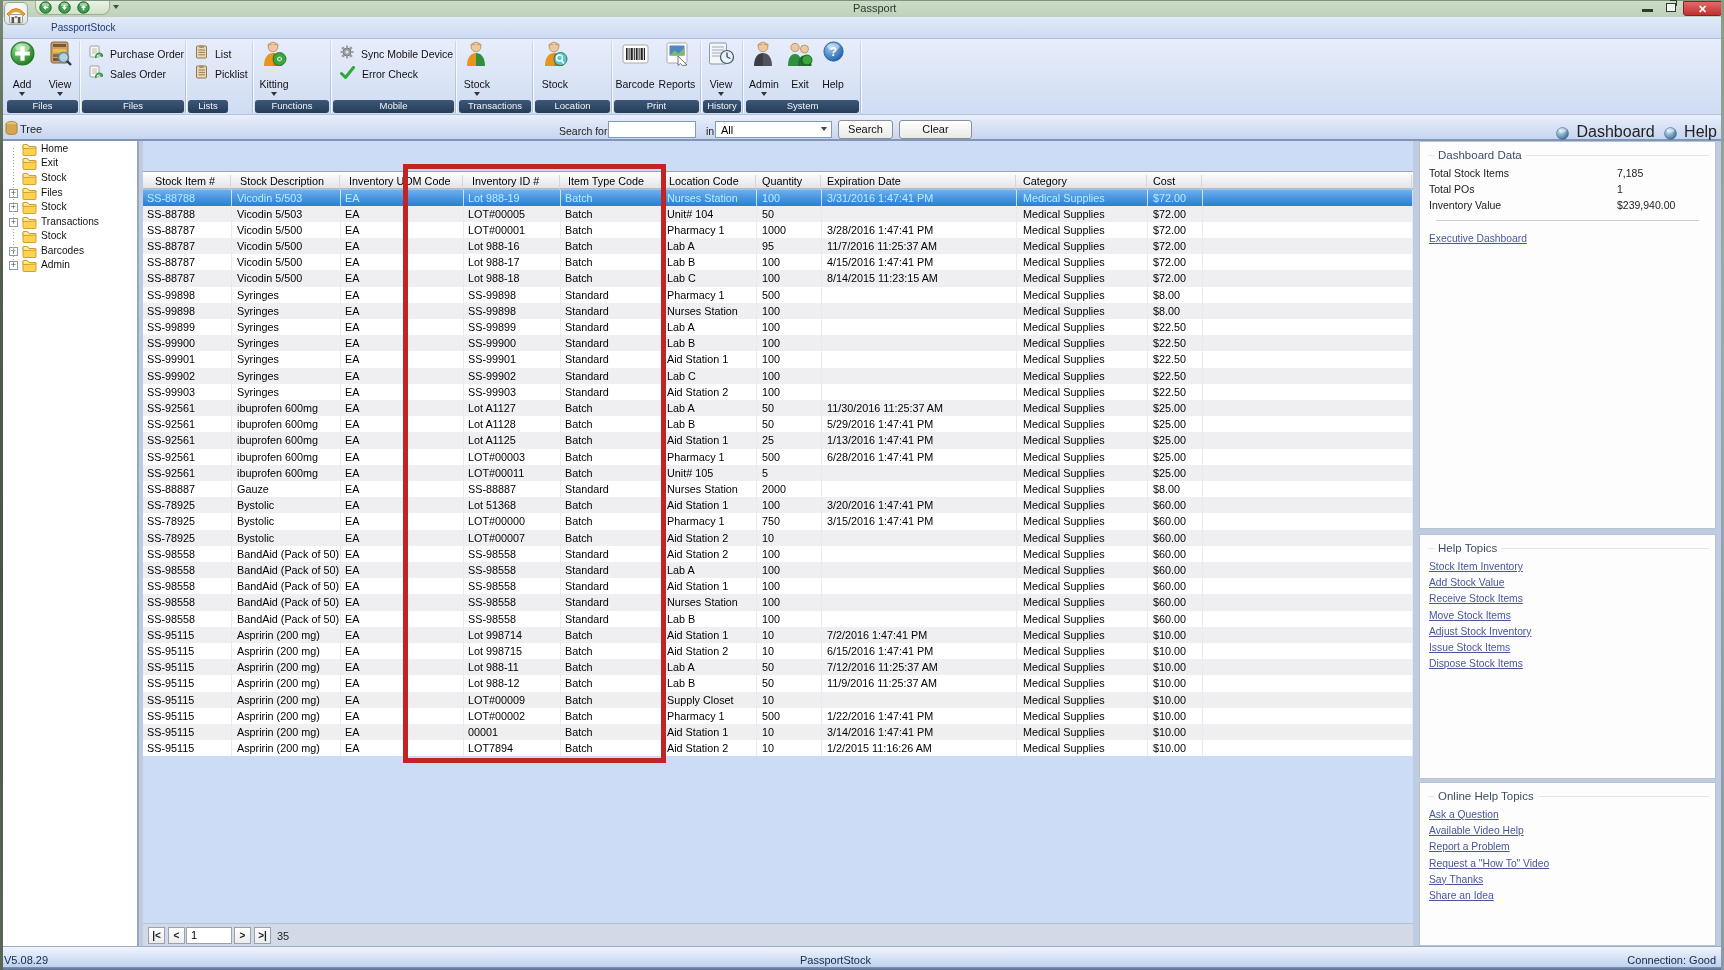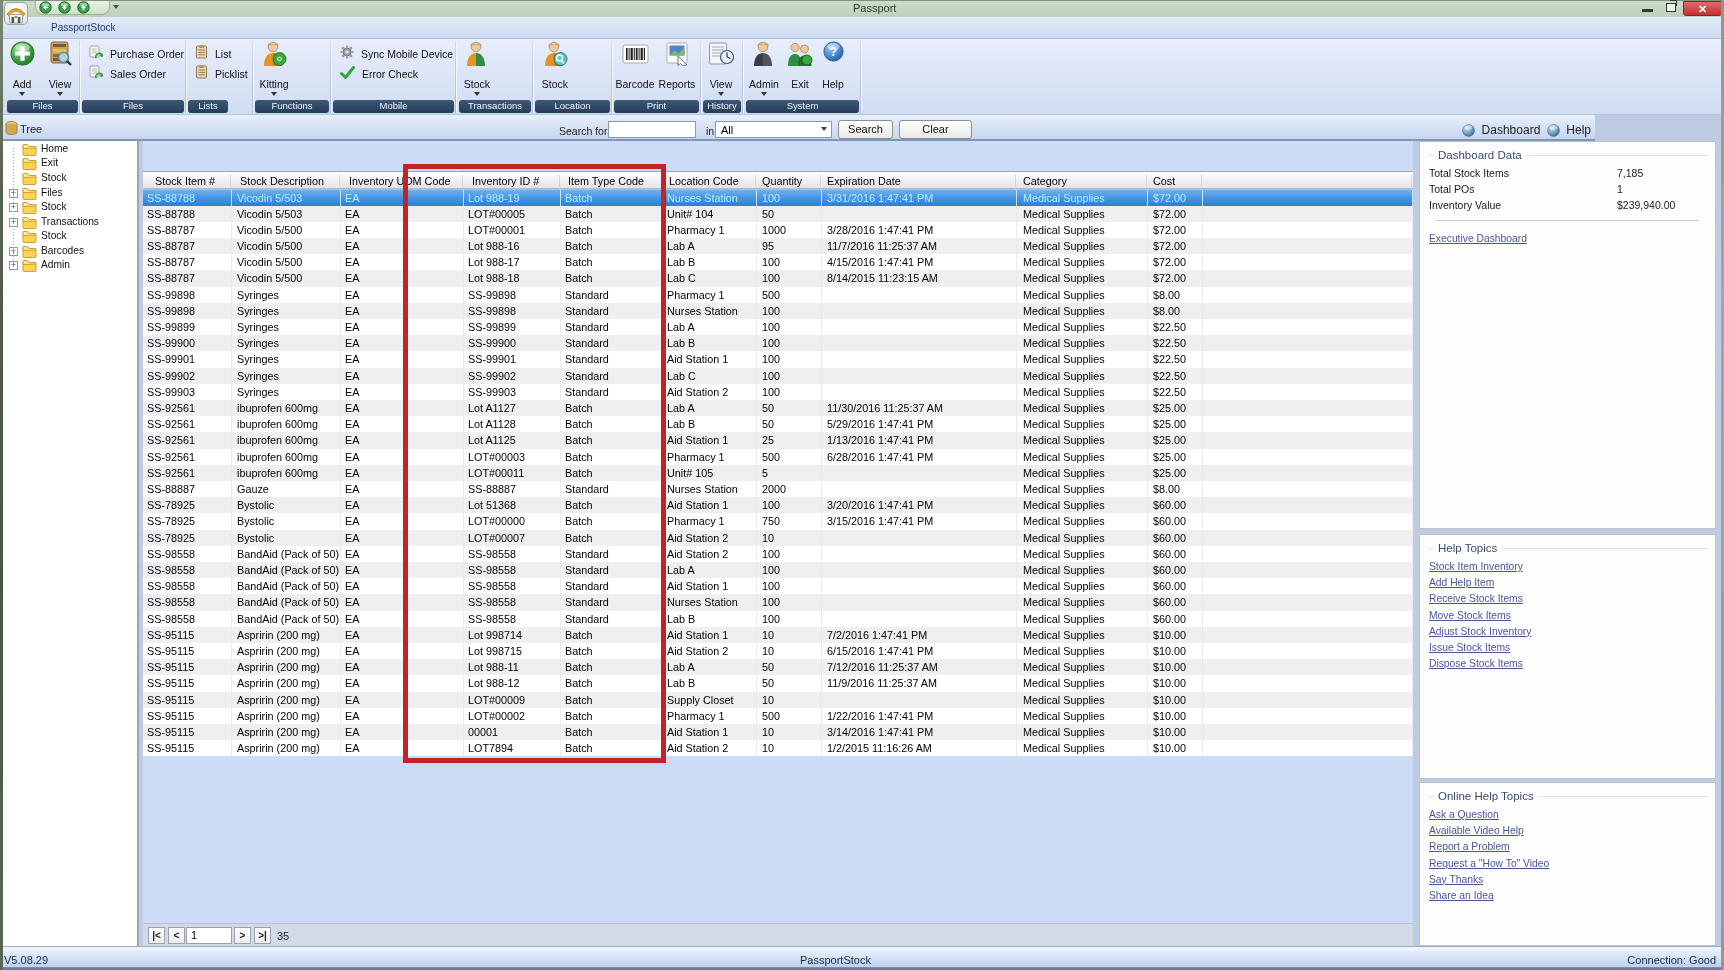--- a/index.html
+++ b/index.html
@@ -36,31 +36,31 @@
   color:#f0f4fa; font-size:9.5px; text-align:center; line-height:12px; }
 .bigbtn { position:absolute; top:2px; width:48px; text-align:center; }
 .bicon { height:28px; }
 .btext { font-size:10.5px; color:#111; margin-top:9px; white-space:nowrap; }
 .caret { display:block; margin:2px auto 0; width:0; height:0; border-left:3.5px solid transparent; border-right:3.5px solid transparent; border-top:4px solid #333; }
 .smallbtn { position:absolute; height:16px; white-space:nowrap; }
 .sicon { display:inline-block; vertical-align:middle; }
 .stext { font-size:10.5px; color:#111; vertical-align:middle; margin-left:7px; }
 
 
-#sband { position:absolute; left:3px; top:115px; width:1592px; height:26px;
+#sband { position:absolute; left:3px; top:115px; width:1718px; height:26px;
   background:linear-gradient(#e9effc,#c6d5ef); border-bottom:2px solid #8195b5; }
 #treelbl { position:absolute; left:17px; top:8px; font-size:11px; color:#222; }
 #treeicon { position:absolute; left:2px; top:6px; }
 .sflabel { position:absolute; font-size:10.5px; color:#222; top:10px; }
 #sinput { position:absolute; left:605px; top:6px; width:88px; height:17px; background:#fff; border:1px solid #7f9db9; }
 #sselect { position:absolute; left:712px; top:6px; width:117px; height:17px; background:#fff; border:1px solid #7f9db9; font-size:11px; padding:2px 0 0 5px; }
 #sselect .dar { position:absolute; right:4px; top:5px; width:0; height:0; border-left:3.5px solid transparent; border-right:3.5px solid transparent; border-top:4px solid #444; }
 .btn { position:absolute; top:5px; height:19px; background:linear-gradient(#ffffff,#e9e9e6); border:1px solid #8a8f98; border-radius:3px;
   font-size:11px; text-align:center; padding-top:2px; color:#111; }
-#dashhelp { position:absolute; right:4px; top:8px; font-size:12px; color:#222; white-space:nowrap; }
+#dashhelp { position:absolute; right:4px; top:8px; font-size:16px; color:#222; white-space:nowrap; }
 #dashhelp svg { vertical-align:-3px; margin-right:3px; }
 
 
 #tree { position:absolute; left:3px; top:141px; width:136px; height:805px; background:#fff; border-right:2px solid #98a6be; }
 .titem { position:absolute; left:0; height:14px; width:100%; }
 .tfold { position:absolute; left:19px; top:0px; }
 .ttxt { position:absolute; left:38px; top:1px; font-size:10.2px; color:#111; }
 .pbox { position:absolute; width:9px; height:9px; border:1px solid #8a9ab0; background:#fff; font-size:9px; line-height:7px; text-align:center; color:#444; }
 #tline { position:absolute; left:10px; top:7px; width:1px; height:120px; background-image:linear-gradient(#aaa 1px,transparent 1px); background-size:1px 3px; }
 
@@ -944,21 +944,21 @@
     <div class="hr" style="top:78px"></div>
     <div id="rp1links">
         <div class="lnk">Executive Dashboard</div>
       </div>
   </div>
   <div class="rpanel" style="top:534px;height:245px">
     <div class="legend">Help Topics</div>
       <div class="gbox"></div>
     <div class="lnkwrap">
         <div class="lnk">Stock Item Inventory</div>
-        <div class="lnk">Add Help Item</div>
+        <div class="lnk">Add Stock Value</div>
         <div class="lnk">Receive Stock Items</div>
         <div class="lnk">Move Stock Items</div>
         <div class="lnk">Adjust Stock Inventory</div>
         <div class="lnk">Issue Stock Items</div>
         <div class="lnk">Dispose Stock Items</div>
       </div>
   </div>
   <div class="rpanel" style="top:782px;height:164px">
     <div class="legend">Online Help Topics</div>
       <div class="gbox"></div>

